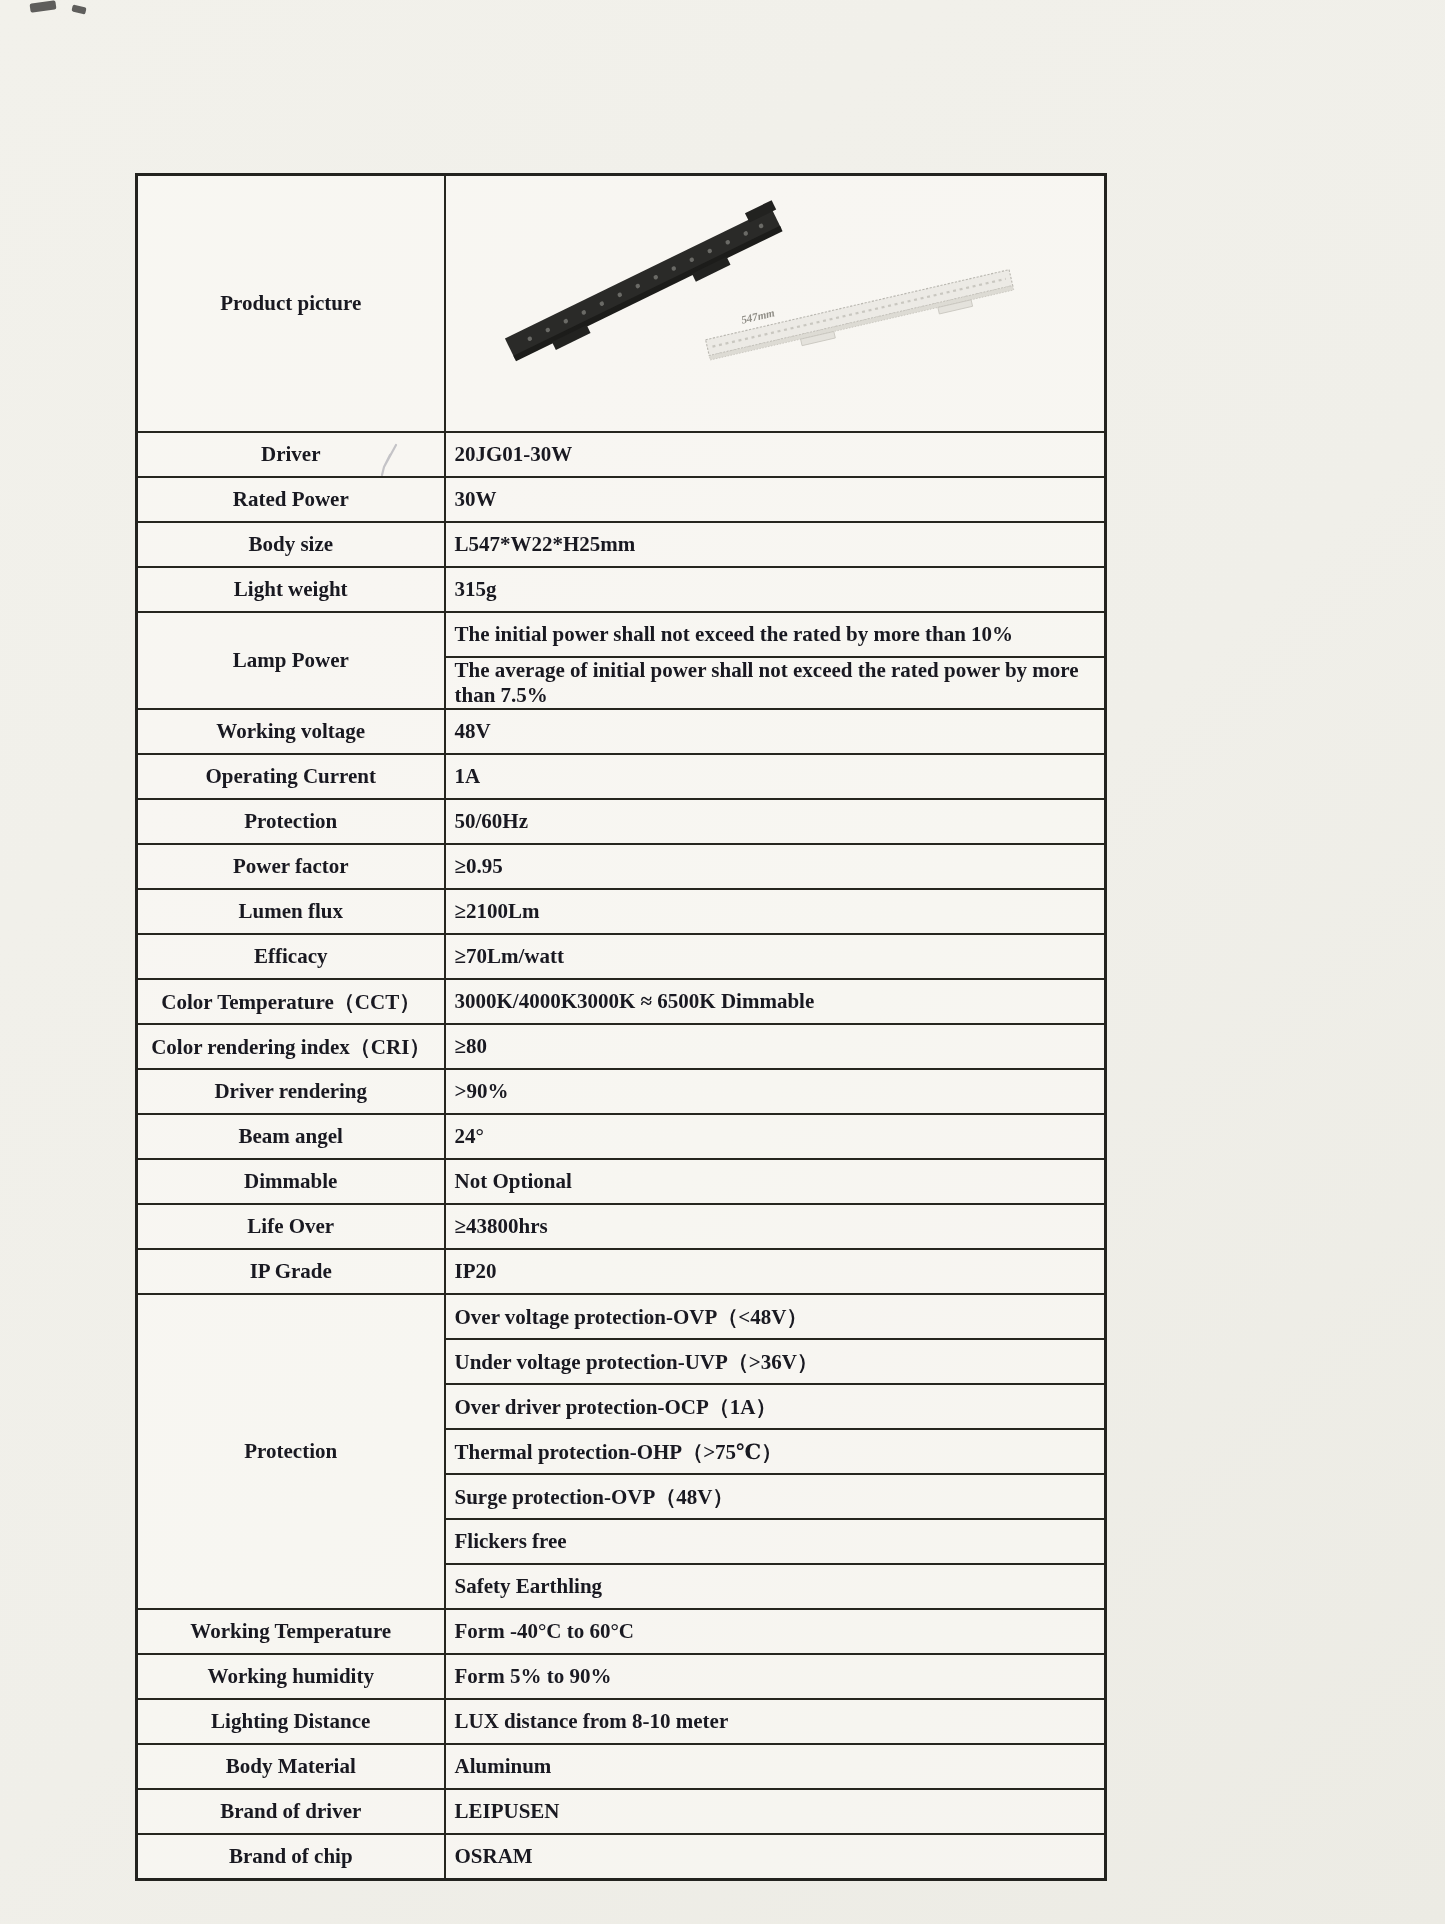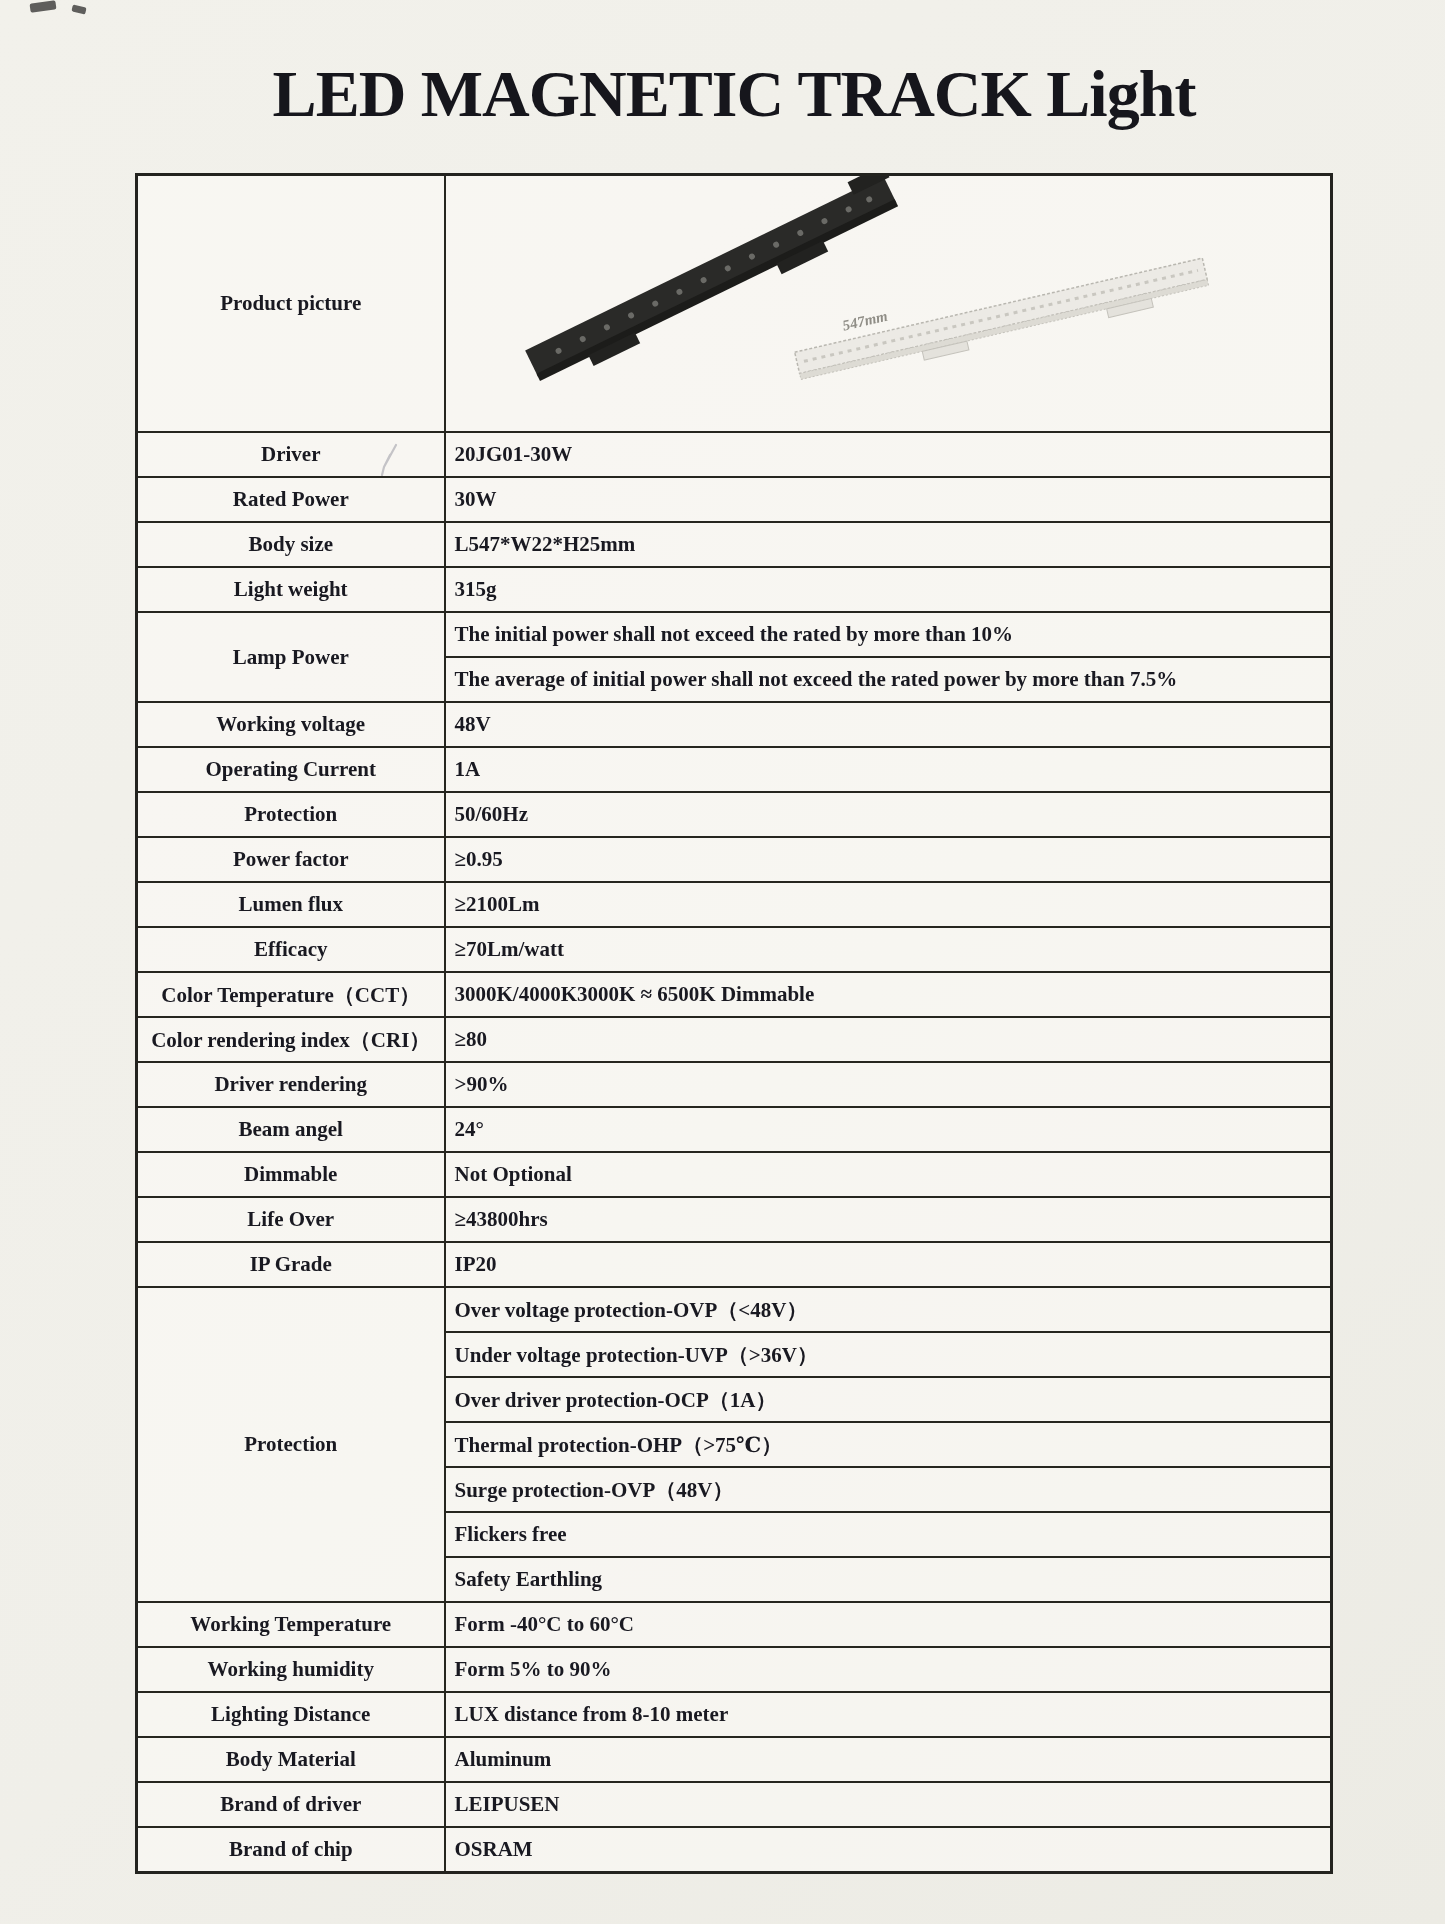--- a/index.html
+++ b/index.html
@@ -27,21 +27,21 @@
     font-size:66px;
     font-weight:700;
     letter-spacing:-1px;
     color:#16161c;
     line-height:1.1;
   }
 
   table.spec-table{
     position:absolute;
     left:135px;top:173px;
-    width:1198px;
+    width:972px;
     border-collapse:collapse;
     table-layout:fixed;
     border:3px solid #23231f;
   }
   col.c1{width:308px;}
   .spec-table td{
     border:2px solid #26261f;
     color:#191921;
     font-weight:700;
     font-size:21px;
@@ -68,21 +68,20 @@
     opacity:.55;
   }
 </style>
 </head>
 <body>
 
 <div class="page">
   <div class="scan-mark m1"></div>
   <div class="scan-mark m2"></div>
 
-  <h1 class="title">LED MAGNETIC TRACK Light</h1>
 
   <table class="spec-table">
     <colgroup>
         <col class="c1">
         <col class="c2">
       </colgroup>
     <tbody>
 
       <tr class="picture-row">
         <td class="label">Product picture</td>

